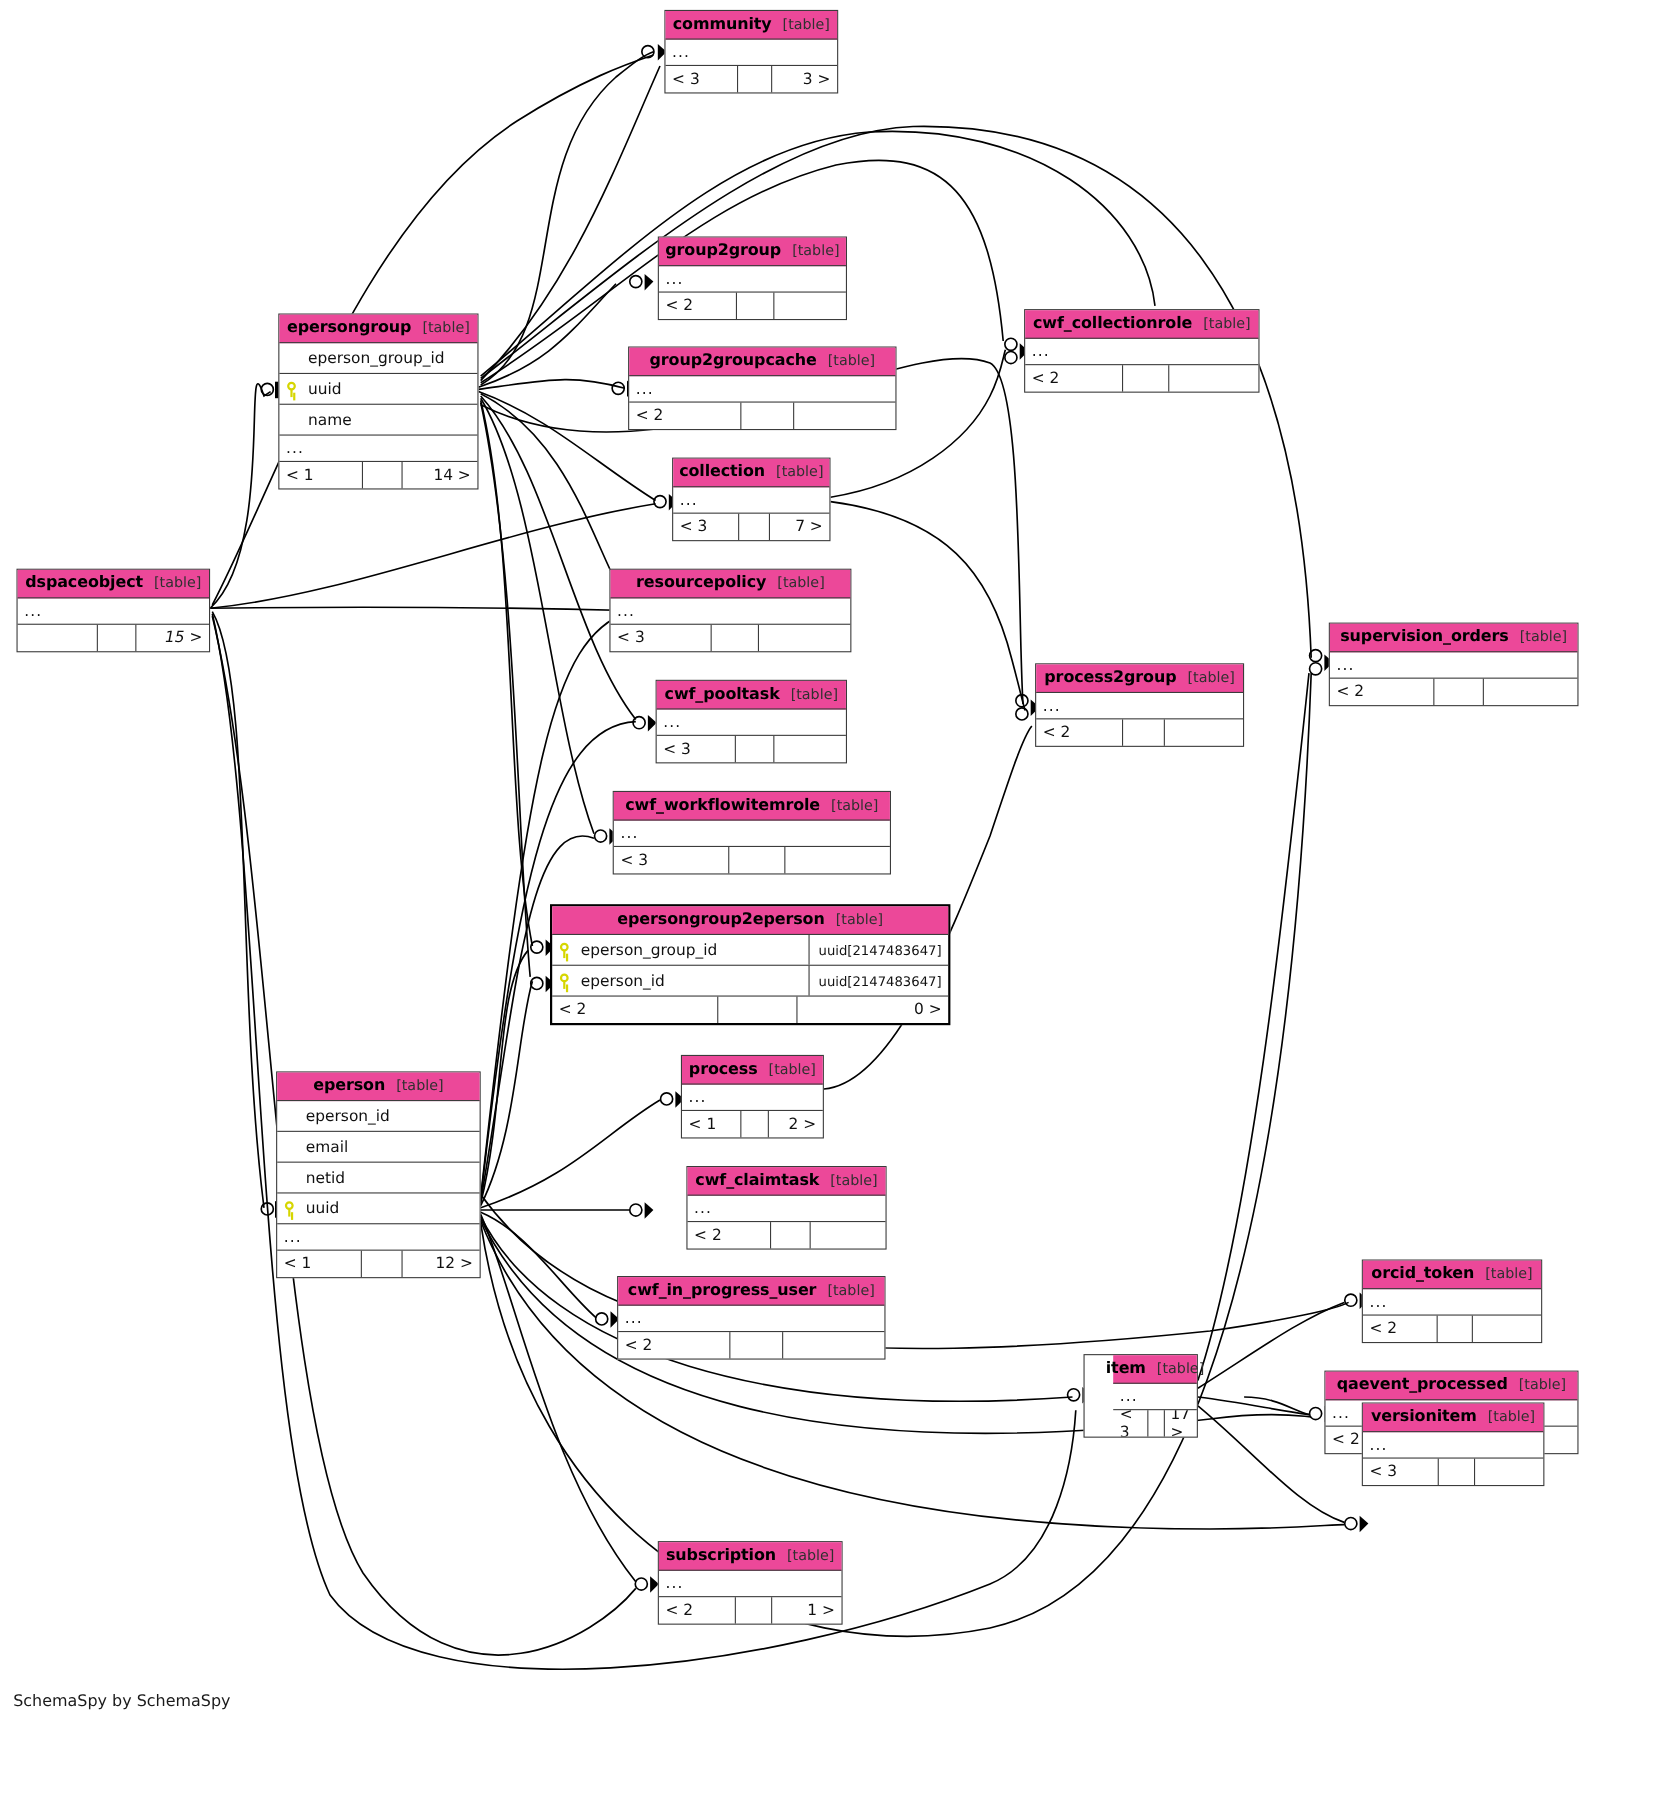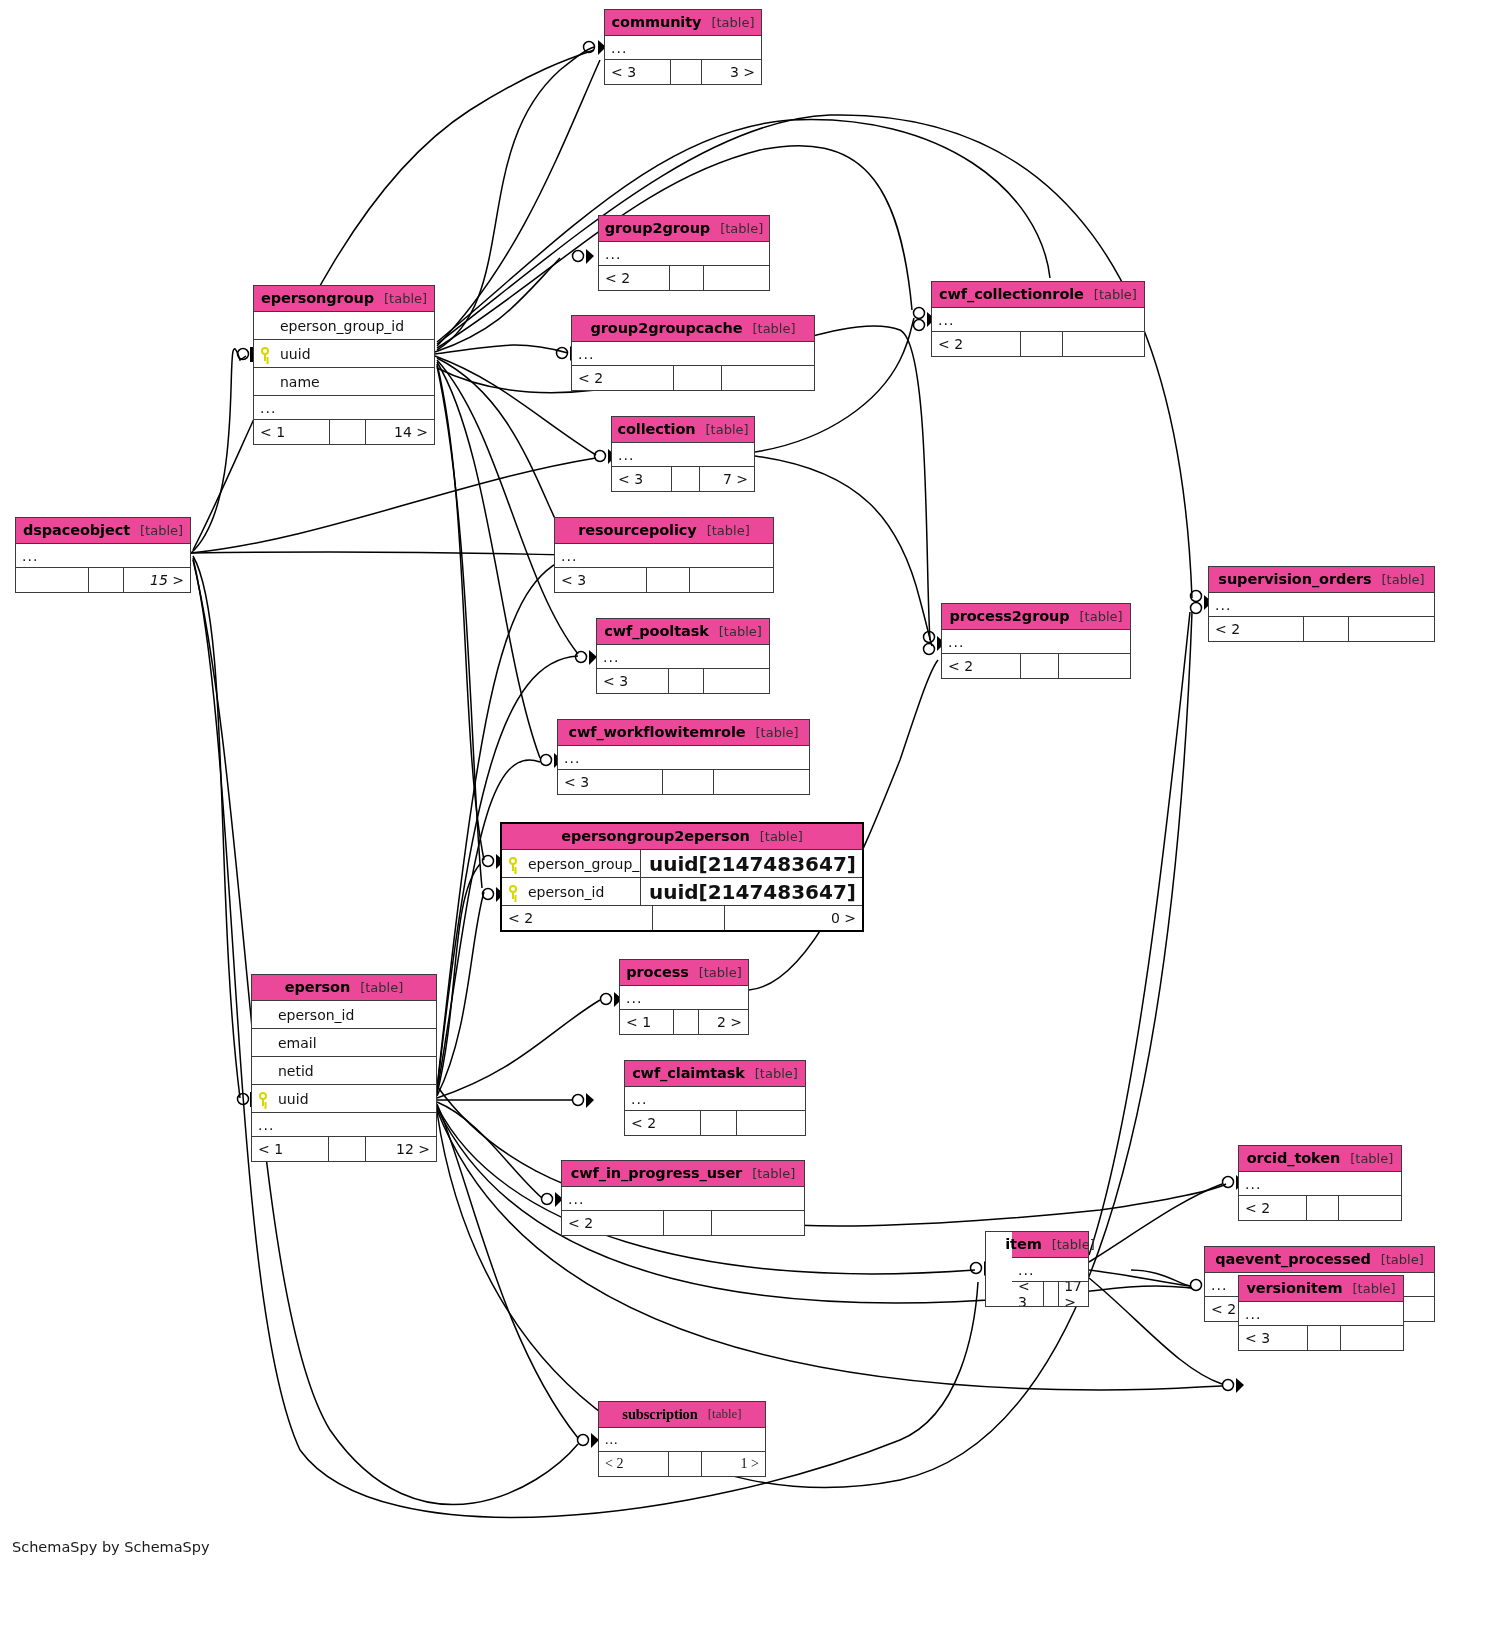--- a/index.html
+++ b/index.html
@@ -80,22 +80,21 @@
     padding-left: 4px;
     flex: 1 1 auto;
     overflow: hidden;
   }
   .tn-col .col-type {
     border-left: 1.6px solid #3b3b3b;
     padding: 0 6px 0 8px;
     height: 100%;
     display: flex;
     align-items: center;
-    font-size: 20px;
-    font-weight: bold;
+    font-size: 12px;
   }
   .tn-ellipsis {
     display: flex;
     align-items: center;
     height: 24px;
     box-sizing: border-box;
     border-bottom: 1.6px solid #3b3b3b;
     padding-left: 6px;
     font-size: 14px;
     color: #111;
@@ -554,21 +553,21 @@
           <span class="tn-name">versionitem</span>
           <span class="tn-type">[table]</span>
         </div>
         <div class="tn-ellipsis">...</div>
         <div class="tn-foot">
           <div class="fcell left" style="width: 42%;">&lt; 3</div>
           <div class="fcell mid" style="width: 20%;"></div>
           <div class="fcell right" style="width: 38%;"></div>
         </div>
       </div>
-      <div class="table-node" style="left: 598px; top: 1401px; width: 168px; font-family: Liberation Serif, serif;">
+      <div class="table-node" style="left: 598px; top: 1401px; width: 168px;">
         <div class="tn-head">
           <span class="tn-name">subscription</span>
           <span class="tn-type">[table]</span>
         </div>
         <div class="tn-ellipsis">...</div>
         <div class="tn-foot">
           <div class="fcell left" style="width: 42%;">&lt; 2</div>
           <div class="fcell mid" style="width: 20%;"></div>
           <div class="fcell right" style="width: 38%;">1 &gt;</div>
         </div>

